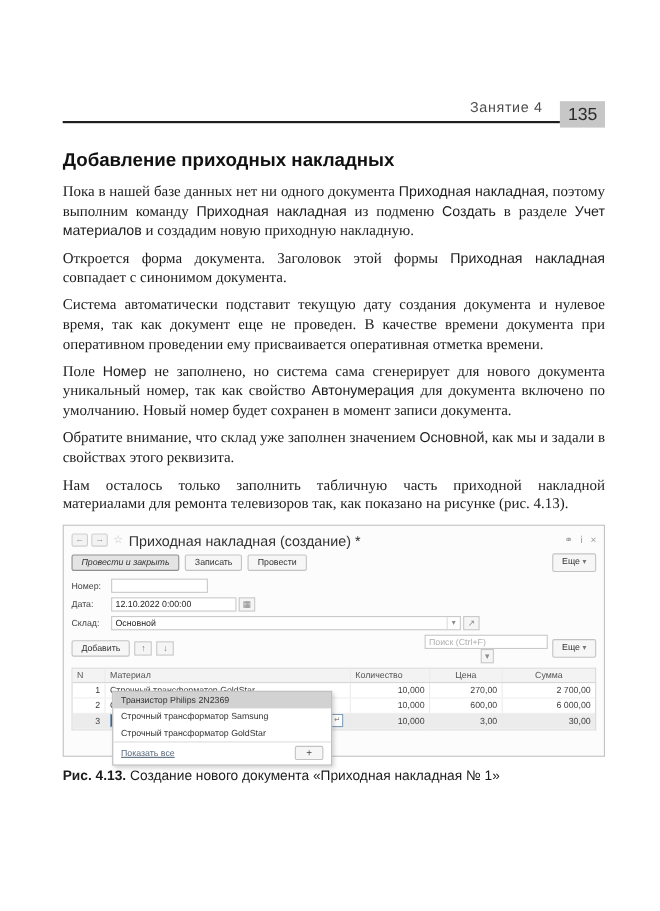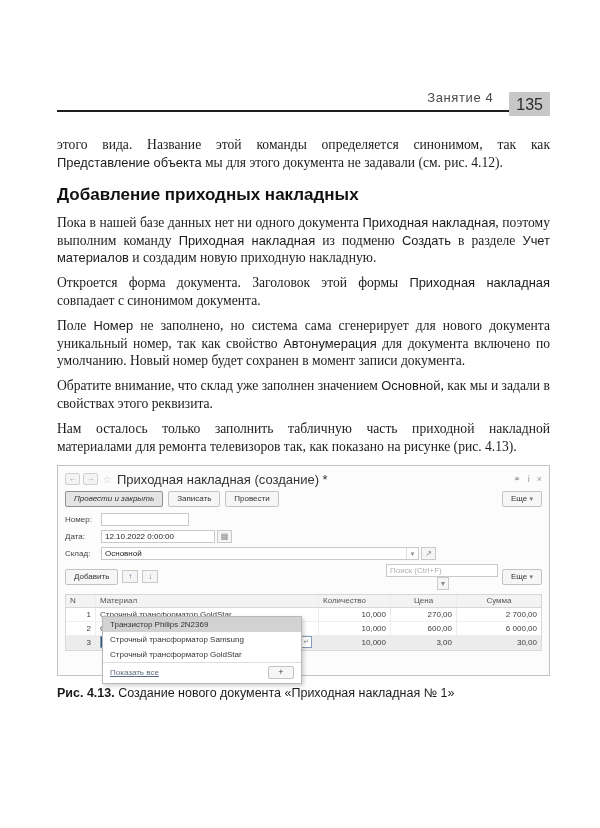--- a/index.html
+++ b/index.html
@@ -135,28 +135,28 @@
 
 <div class="page">
 
   <div class="runhead">
     <div class="runhead-rule">
       <span class="chapter-label">Занятие 4</span>
     </div>
     <span class="page-num">135</span>
   </div>
 
-  <p class="bodytext"><span>этого вида. Название этой команды определяется синонимом, так как </span><span class="ui-term">Представление объекта</span><span> мы для этого документа не задавали (см. рис. 4.12).</span></p>
 
   <h2 class="sect">Добавление приходных накладных</h2>
 
   <p class="bodytext"><span>Пока в нашей базе данных нет ни одного документа </span><span class="ui-term">Приходная накладная</span><span>, поэтому выполним команду </span><span class="ui-term">Приходная накладная</span><span> из подменю </span><span class="ui-term">Создать</span><span> в разделе </span><span class="ui-term">Учет материалов</span><span> и создадим новую приходную накладную.</span></p>
 
   <p class="bodytext"><span>Откроется форма документа. Заголовок этой формы </span><span class="ui-term">Приходная накладная</span><span> совпадает с синонимом документа.</span></p>
 
+  <p class="bodytext"><span>Система автоматически подставит текущую дату создания документа и нулевое время, так как документ еще не проведен. В качестве времени документа при оперативном проведении ему присваивается оперативная отметка времени.</span></p>
 
   <p class="bodytext"><span>Поле </span><span class="ui-term">Номер</span><span> не заполнено, но система сама сгенерирует для нового документа уникальный номер, так как свойство </span><span class="ui-term">Автонумерация</span><span> для документа включено по умолчанию. Новый номер будет сохранен в момент записи документа.</span></p>
 
   <p class="bodytext"><span>Обратите внимание, что склад уже заполнен значением </span><span class="ui-term">Основной</span><span>, как мы и задали в свойствах этого реквизита.</span></p>
 
   <p class="bodytext"><span>Нам осталось только заполнить табличную часть приходной накладной материалами для ремонта телевизоров так, как показано на рисунке (рис. 4.13).</span></p>
 
   <div class="shot">
 
     <div class="titlebar">

